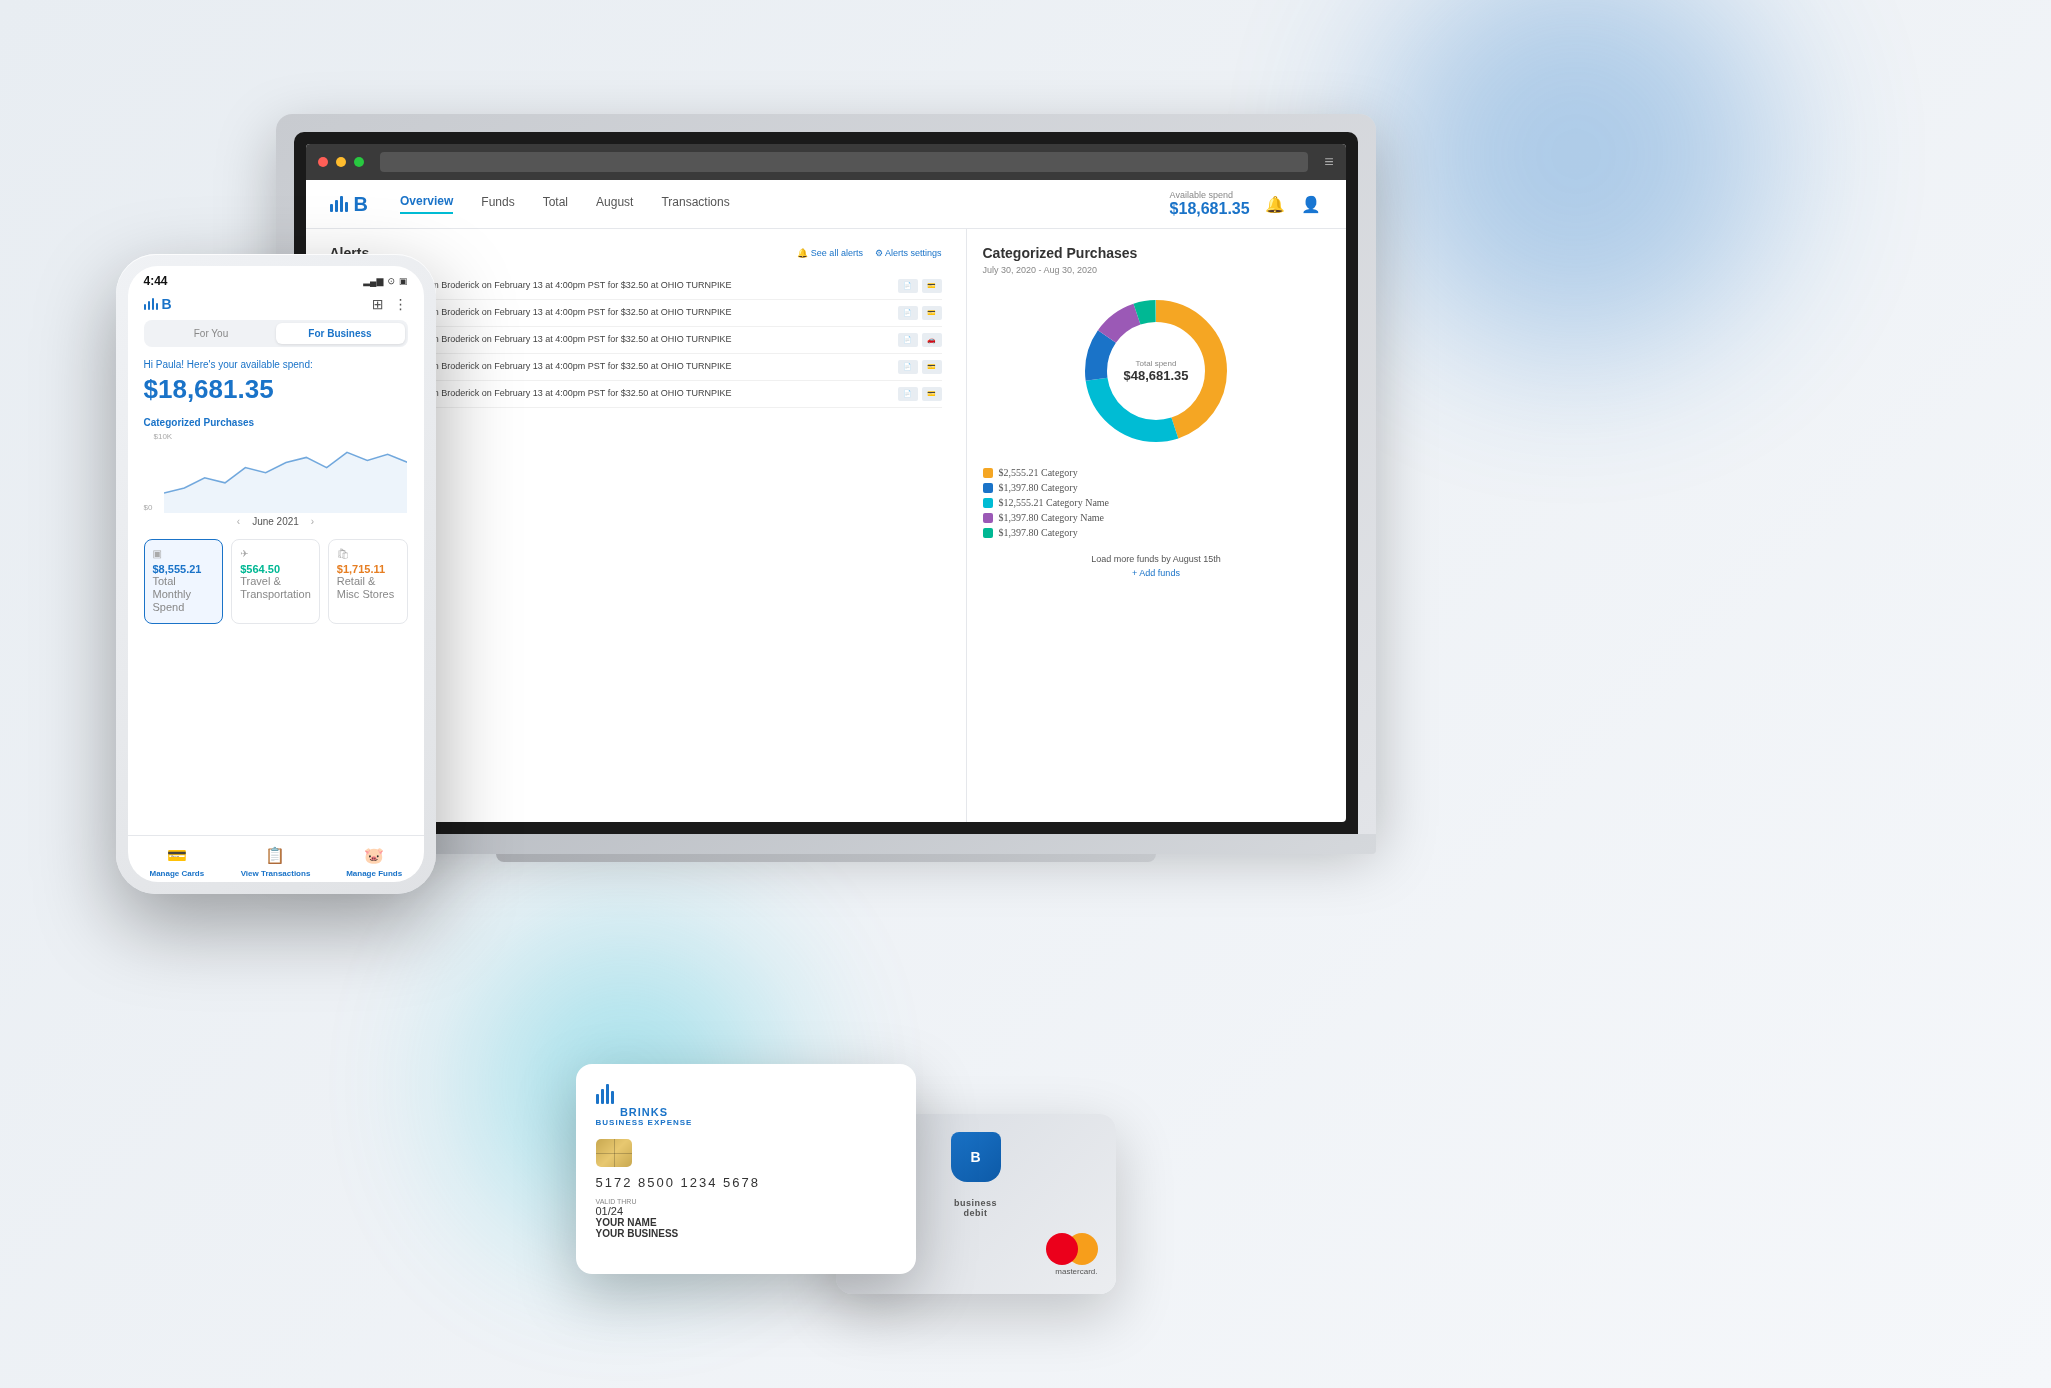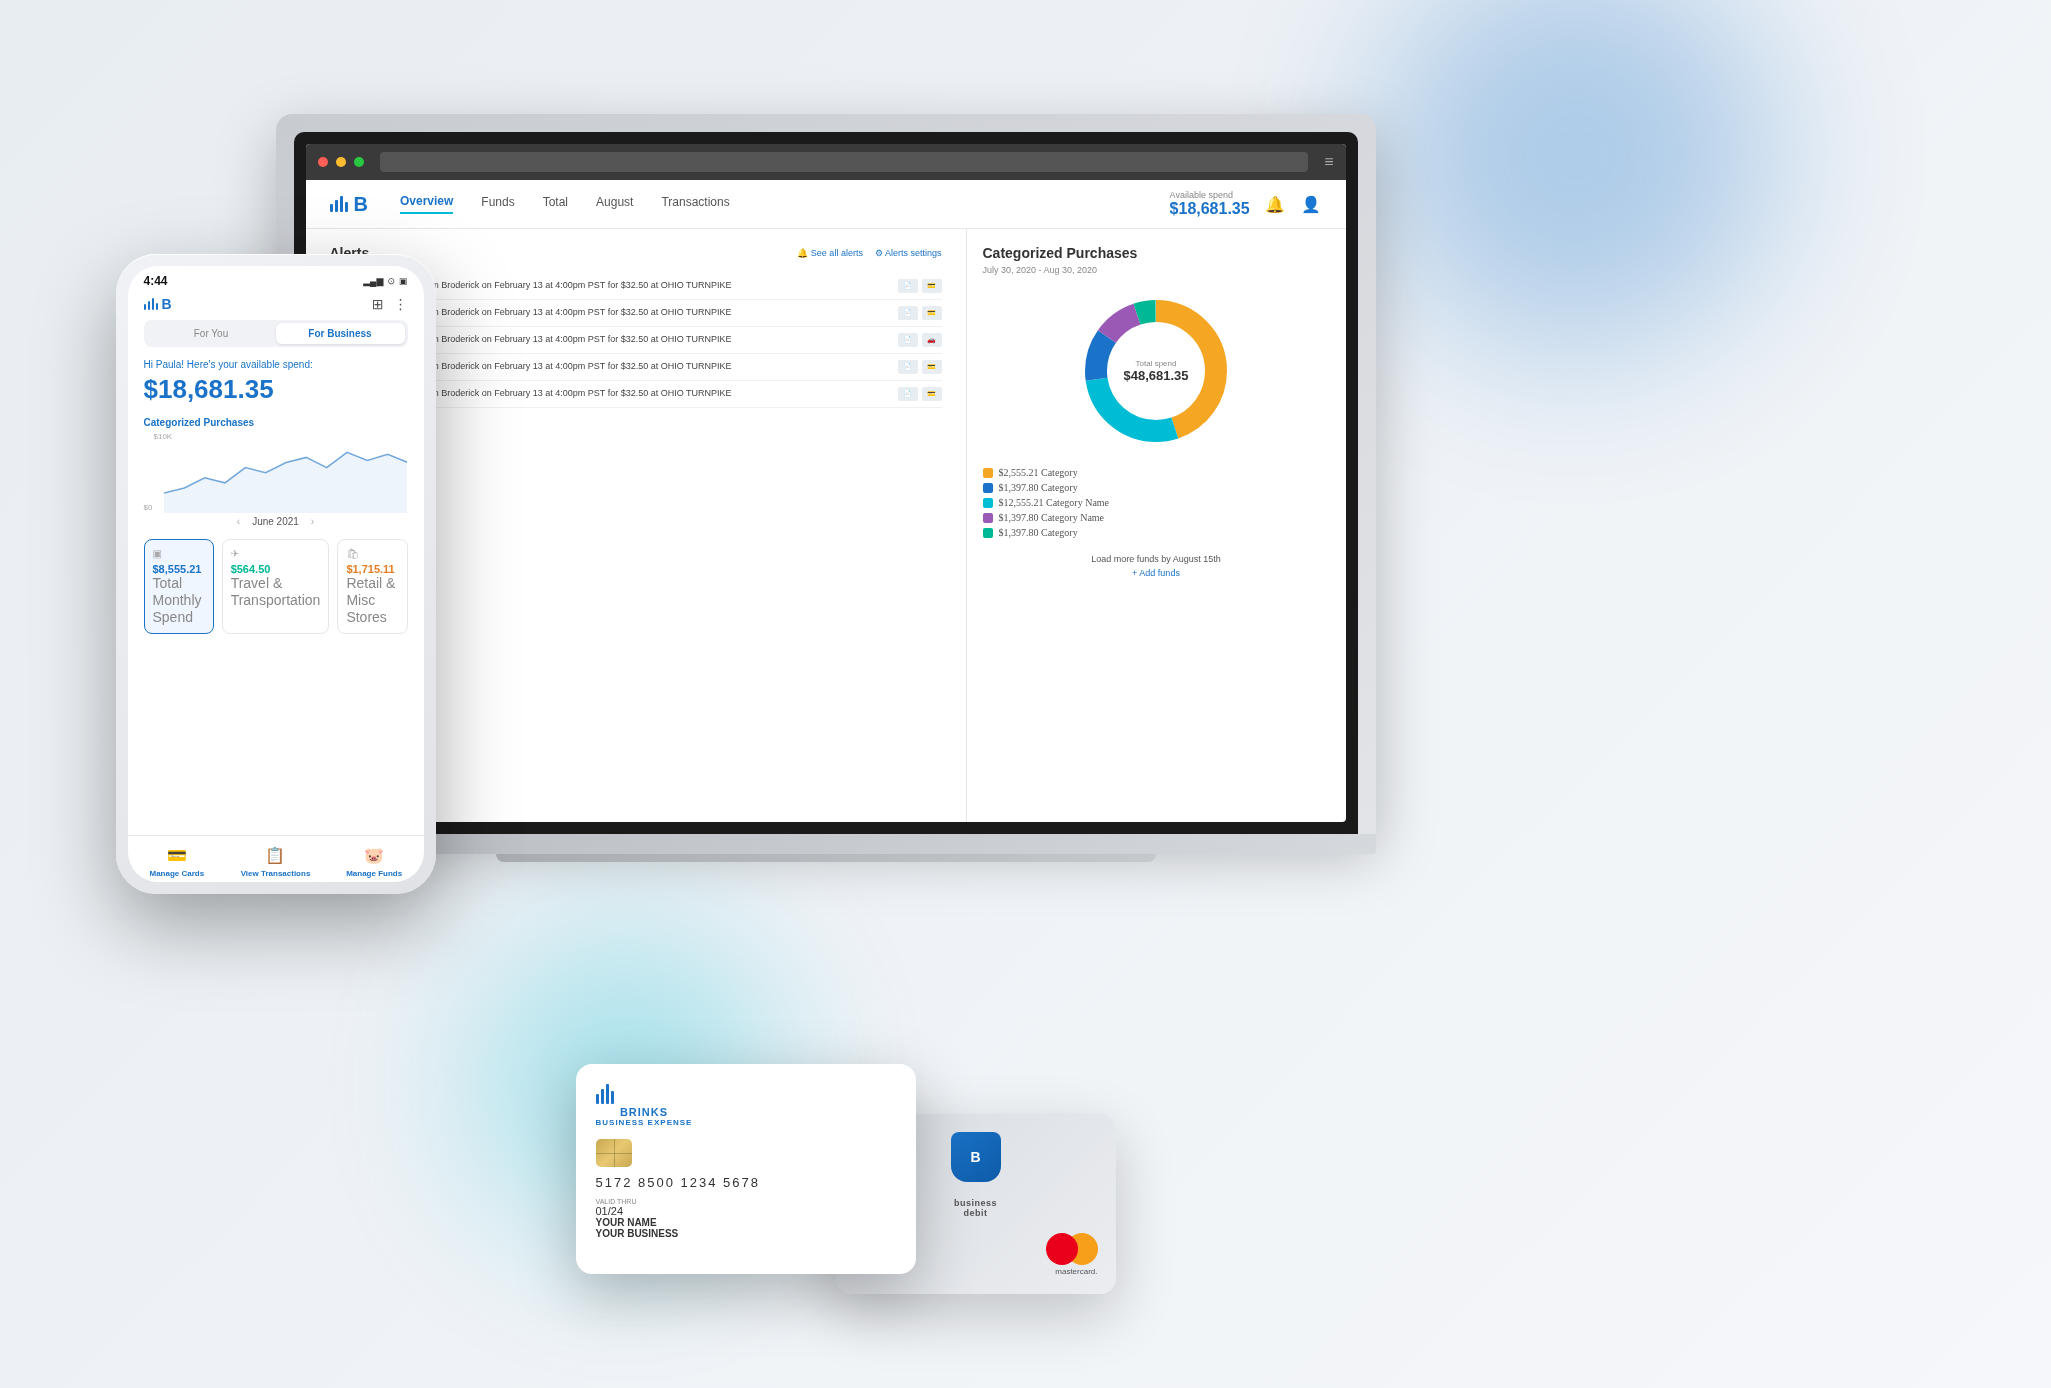--- a/index.html
+++ b/index.html
@@ -476,21 +476,21 @@
       margin-bottom: 4px;
     }
     .phone-stat-amount {
       font-size: 11px;
       font-weight: 700;
     }
     .phone-stat-amount.primary { color: #1a73c8; }
     .phone-stat-amount.green { color: #00b894; }
     .phone-stat-amount.orange { color: #e67e22; }
     .phone-stat-label {
-      font-size: 14px;
+      font-size: 11px;
       color: #888;
       line-height: 1.2;
     }
 
     .phone-nav {
       display: flex;
       border-top: 1px solid #e5e7eb;
       padding: 10px 0 4px;
     }
     .phone-nav-item {

